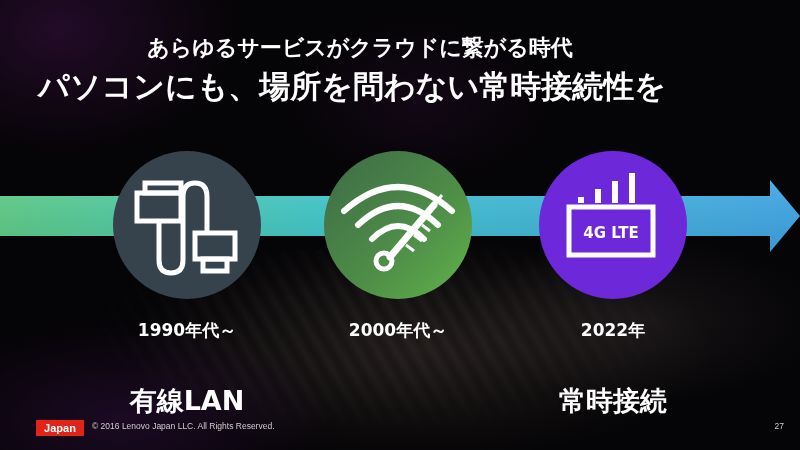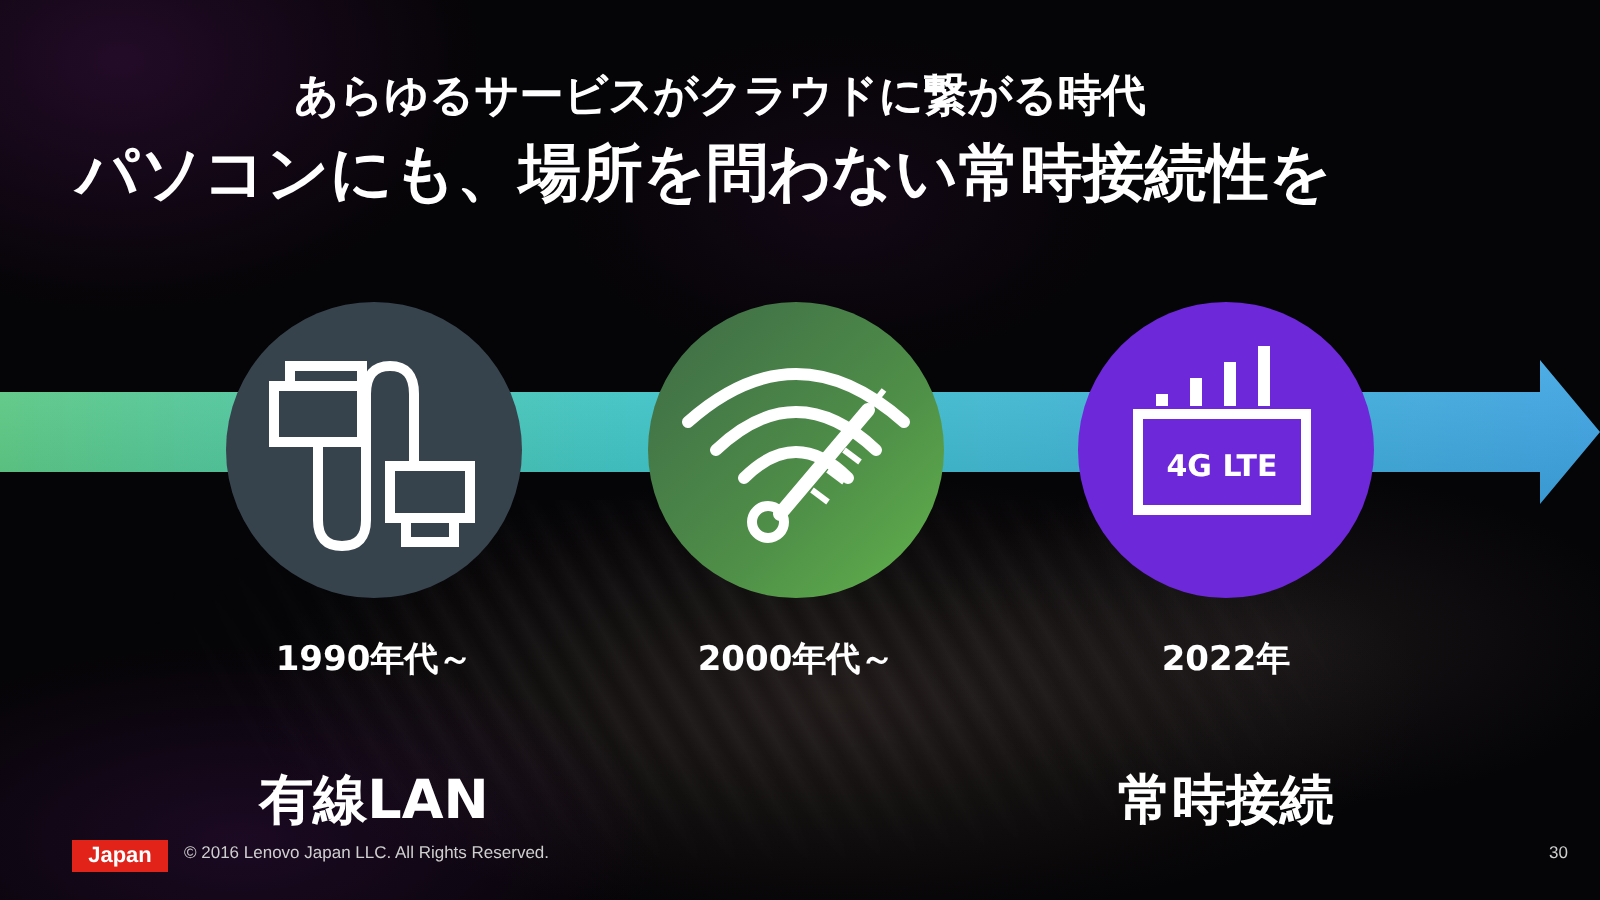--- a/index.html
+++ b/index.html
@@ -141,13 +141,13 @@
 <div class="label l2">
   <span class="era">2000年代～</span>
 </div>
 <div class="label l3">
   <span class="era">2022年</span>
   <span class="name">常時接続</span>
 </div>
 
 <div class="footer-logo">Japan</div>
 <div class="copyright">© 2016 Lenovo Japan LLC. All Rights Reserved.</div>
-<div class="page-num">30</div>
+<div class="page-num">27</div>
 
 </body></html>

